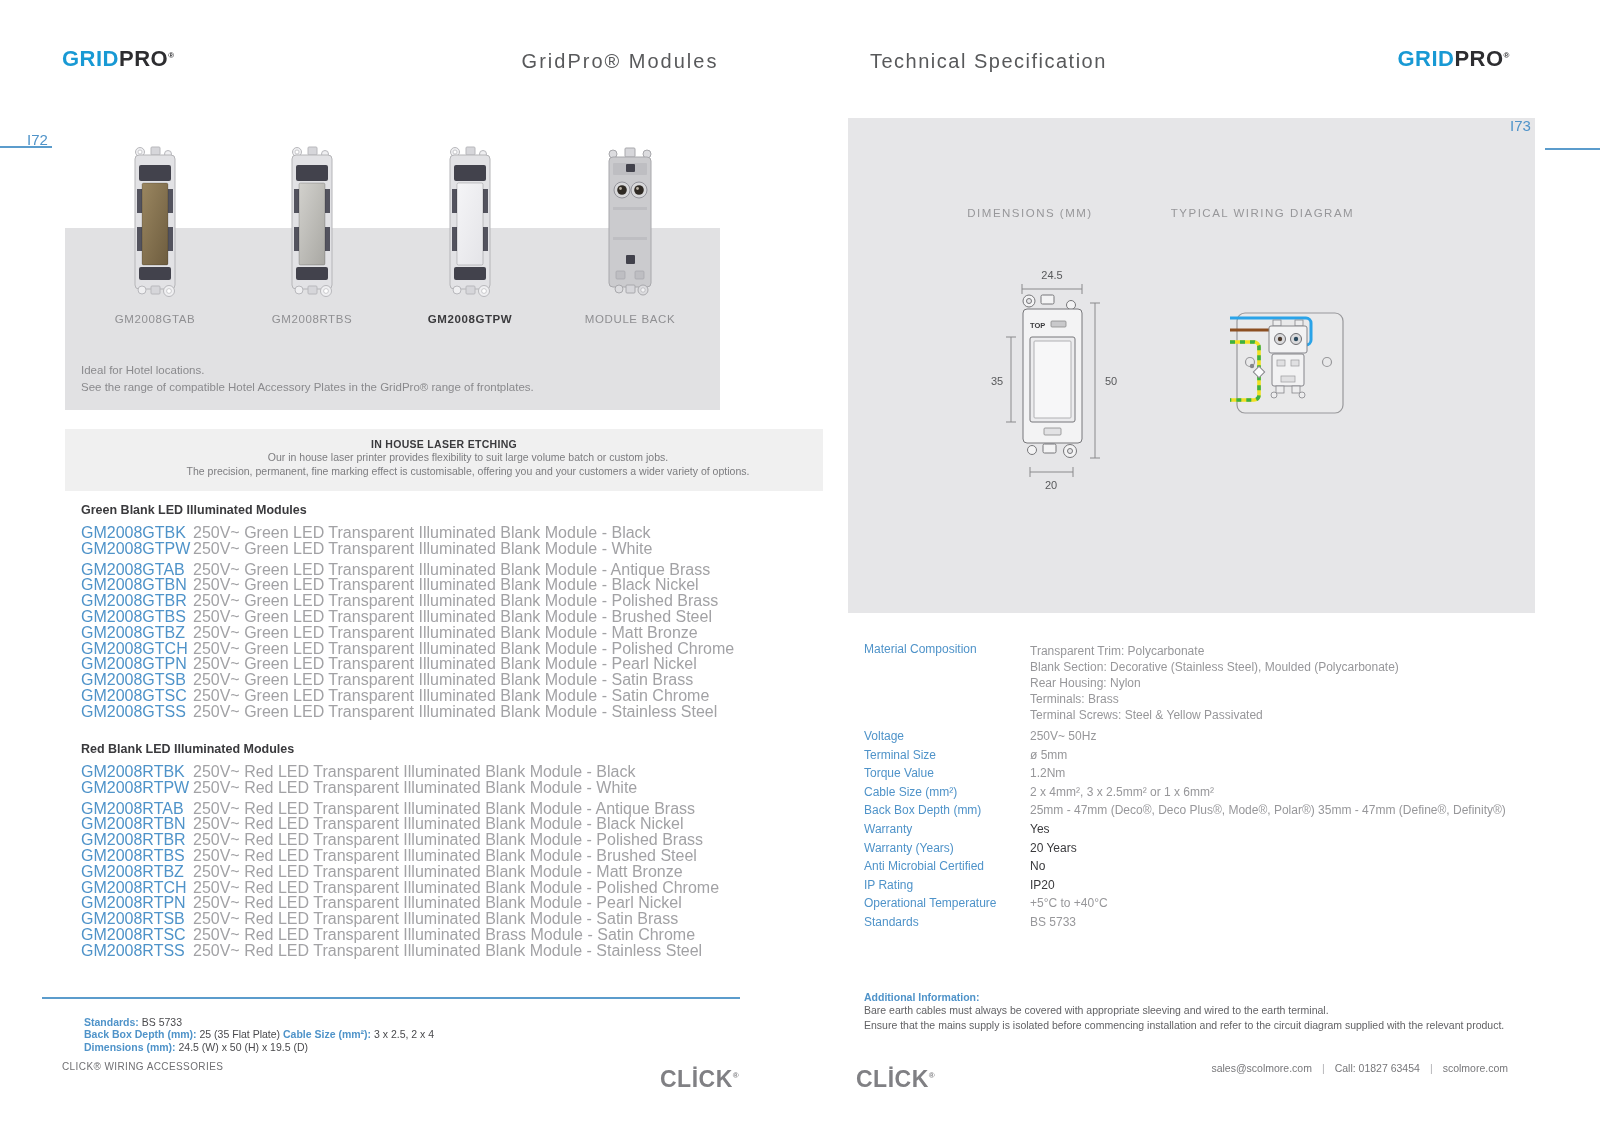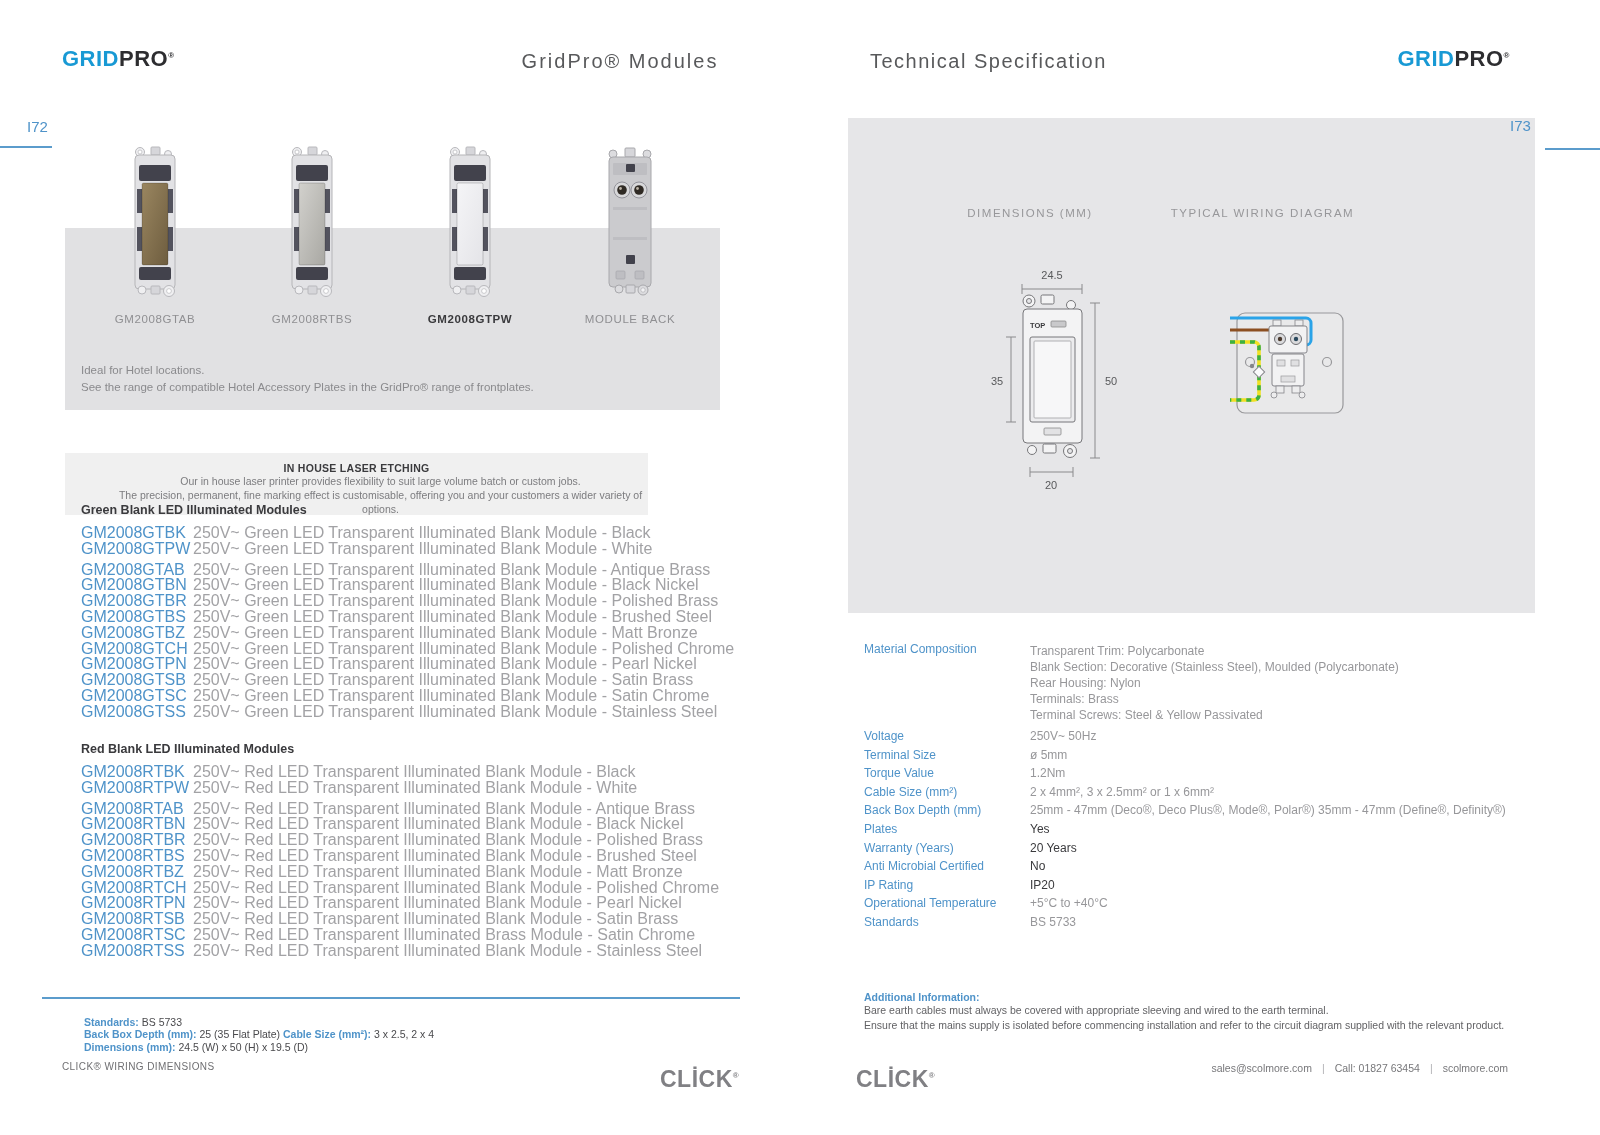--- a/index.html
+++ b/index.html
@@ -57,21 +57,21 @@
 <body>
 
 <div class="page">
 
   <div class="abs brand-logo" style="left:62px;top:46px;">
     <span class="blue">GRID</span><span class="dark">PRO</span><sup>®</sup>
   </div>
 
   <div class="abs page-header" style="left:455px;top:50px;width:330px;text-align:center;">GridPro® Modules</div>
 
-  <div class="abs page-num" style="left:27px;top:118px;">I72</div>
+  <div class="abs page-num" style="left:27px;top:131px;">I72</div>
   <div class="abs blue-rule" style="left:0;top:146px;width:52px;"></div>
 
   <div class="abs grey-band" style="left:65px;top:228px;width:655px;height:182px;"></div>
 
   <div class="abs" style="left:0;top:145px;width:800px;height:185px;">
       <div class="product" style="left: 85px;"><svg width="50" height="152" viewBox="0 0 50 152">
   <defs>
             <linearGradient id="pl0" x1="0" y1="0" x2="1" y2="1">
     <stop offset="0" stop-color="#9a8660"></stop>
               <stop offset="1" stop-color="#6e5d3f"></stop>
@@ -165,21 +165,21 @@
   <circle cx="40" cy="145" r="5" fill="#dcdcdf" stroke="#a8a8ac"></circle>
           <circle cx="40" cy="145" r="2.2" fill="#f2f2f4" stroke="#a8a8ac" stroke-width=".6"></circle>
   </svg><div class="product-label">MODULE BACK</div></div>
     </div>
 
   <div class="abs note-text" style="left:81px;top:362px;">
     <div>Ideal for Hotel locations.</div>
     <div>See the range of compatible Hotel Accessory Plates in the GridPro® range of frontplates.</div>
   </div>
 
-  <div class="abs laser-box" style="left:65px;top:429px;width:583px;height:53px;margin-top:24px;">
+  <div class="abs laser-box" style="left:65px;top:429px;width:758px;height:53px;">
     <div class="laser-title">IN HOUSE LASER ETCHING</div>
     <div class="laser-line">Our in house laser printer provides flexibility to suit large volume batch or custom jobs.</div>
     <div class="laser-line">The precision, permanent, fine marking effect is customisable, offering you and your customers a wider variety of options.</div>
   </div>
 
   <div class="abs section-title" style="left:81px;top:503px;">Green Blank LED Illuminated Modules</div>
   <div class="abs" style="left:81px;top:525px;">
       <div class="mod-row">
         <span class="mod-code">GM2008GTBK</span>
         <span class="mod-desc">250V~ Green LED Transparent Illuminated Blank Module - Black</span>
@@ -283,21 +283,21 @@
     </div>
 
   <div class="abs blue-rule" style="left:42px;top:997px;width:698px;height:2px;"></div>
 
   <div class="abs" style="left:84px;top:1016px;">
       <div class="footnote-line"><span class="fn-label">Standards:</span><span class="fn-value"> BS 5733</span></div>
       <div class="footnote-line"><span class="fn-label">Back Box Depth (mm):</span><span class="fn-value"> 25 (35 Flat Plate) </span><span class="fn-label">Cable Size (mm²):</span><span class="fn-value"> 3 x 2.5, 2 x 4</span></div>
       <div class="footnote-line"><span class="fn-label">Dimensions (mm):</span><span class="fn-value"> 24.5 (W) x 50 (H) x 19.5 (D)</span></div>
     </div>
 
-  <div class="abs footer-small" style="left:62px;top:1061px;">CLICK® WIRING DIMENSIONS</div>
+  <div class="abs footer-small" style="left:62px;top:1061px;">CLICK® WIRING ACCESSORIES</div>
 
   <div class="abs click-logo" style="left:660px;top:1066px;">
     <span>CLİCK</span><sup>®</sup>
   </div>
 
   <div class="abs page-header" style="left:870px;top:50px;letter-spacing:1.5px;">Technical Specification</div>
 
   <div class="abs brand-logo" style="left:1375px;top:46px;width:135px;text-align:right;">
     <span class="blue">GRID</span><span class="dark">PRO</span><sup>®</sup>
   </div>
@@ -406,21 +406,21 @@
       </div>
       <div class="spec-row">
         <div class="spec-label">Cable Size (mm²)</div>
         <div class="spec-value">2 x 4mm², 3 x 2.5mm² or 1 x 6mm²</div>
       </div>
       <div class="spec-row">
         <div class="spec-label">Back Box Depth (mm)</div>
         <div class="spec-value">25mm - 47mm (Deco®, Deco Plus®, Mode®, Polar®) 35mm - 47mm (Define®, Definity®)</div>
       </div>
       <div class="spec-row">
-        <div class="spec-label">Plates</div>
+        <div class="spec-label">Warranty</div>
         <div class="spec-value dark">Yes</div>
       </div>
       <div class="spec-row">
         <div class="spec-label">Warranty (Years)</div>
         <div class="spec-value dark">20 Years</div>
       </div>
       <div class="spec-row">
         <div class="spec-label">Anti Microbial Certified</div>
         <div class="spec-value dark">No</div>
       </div>

